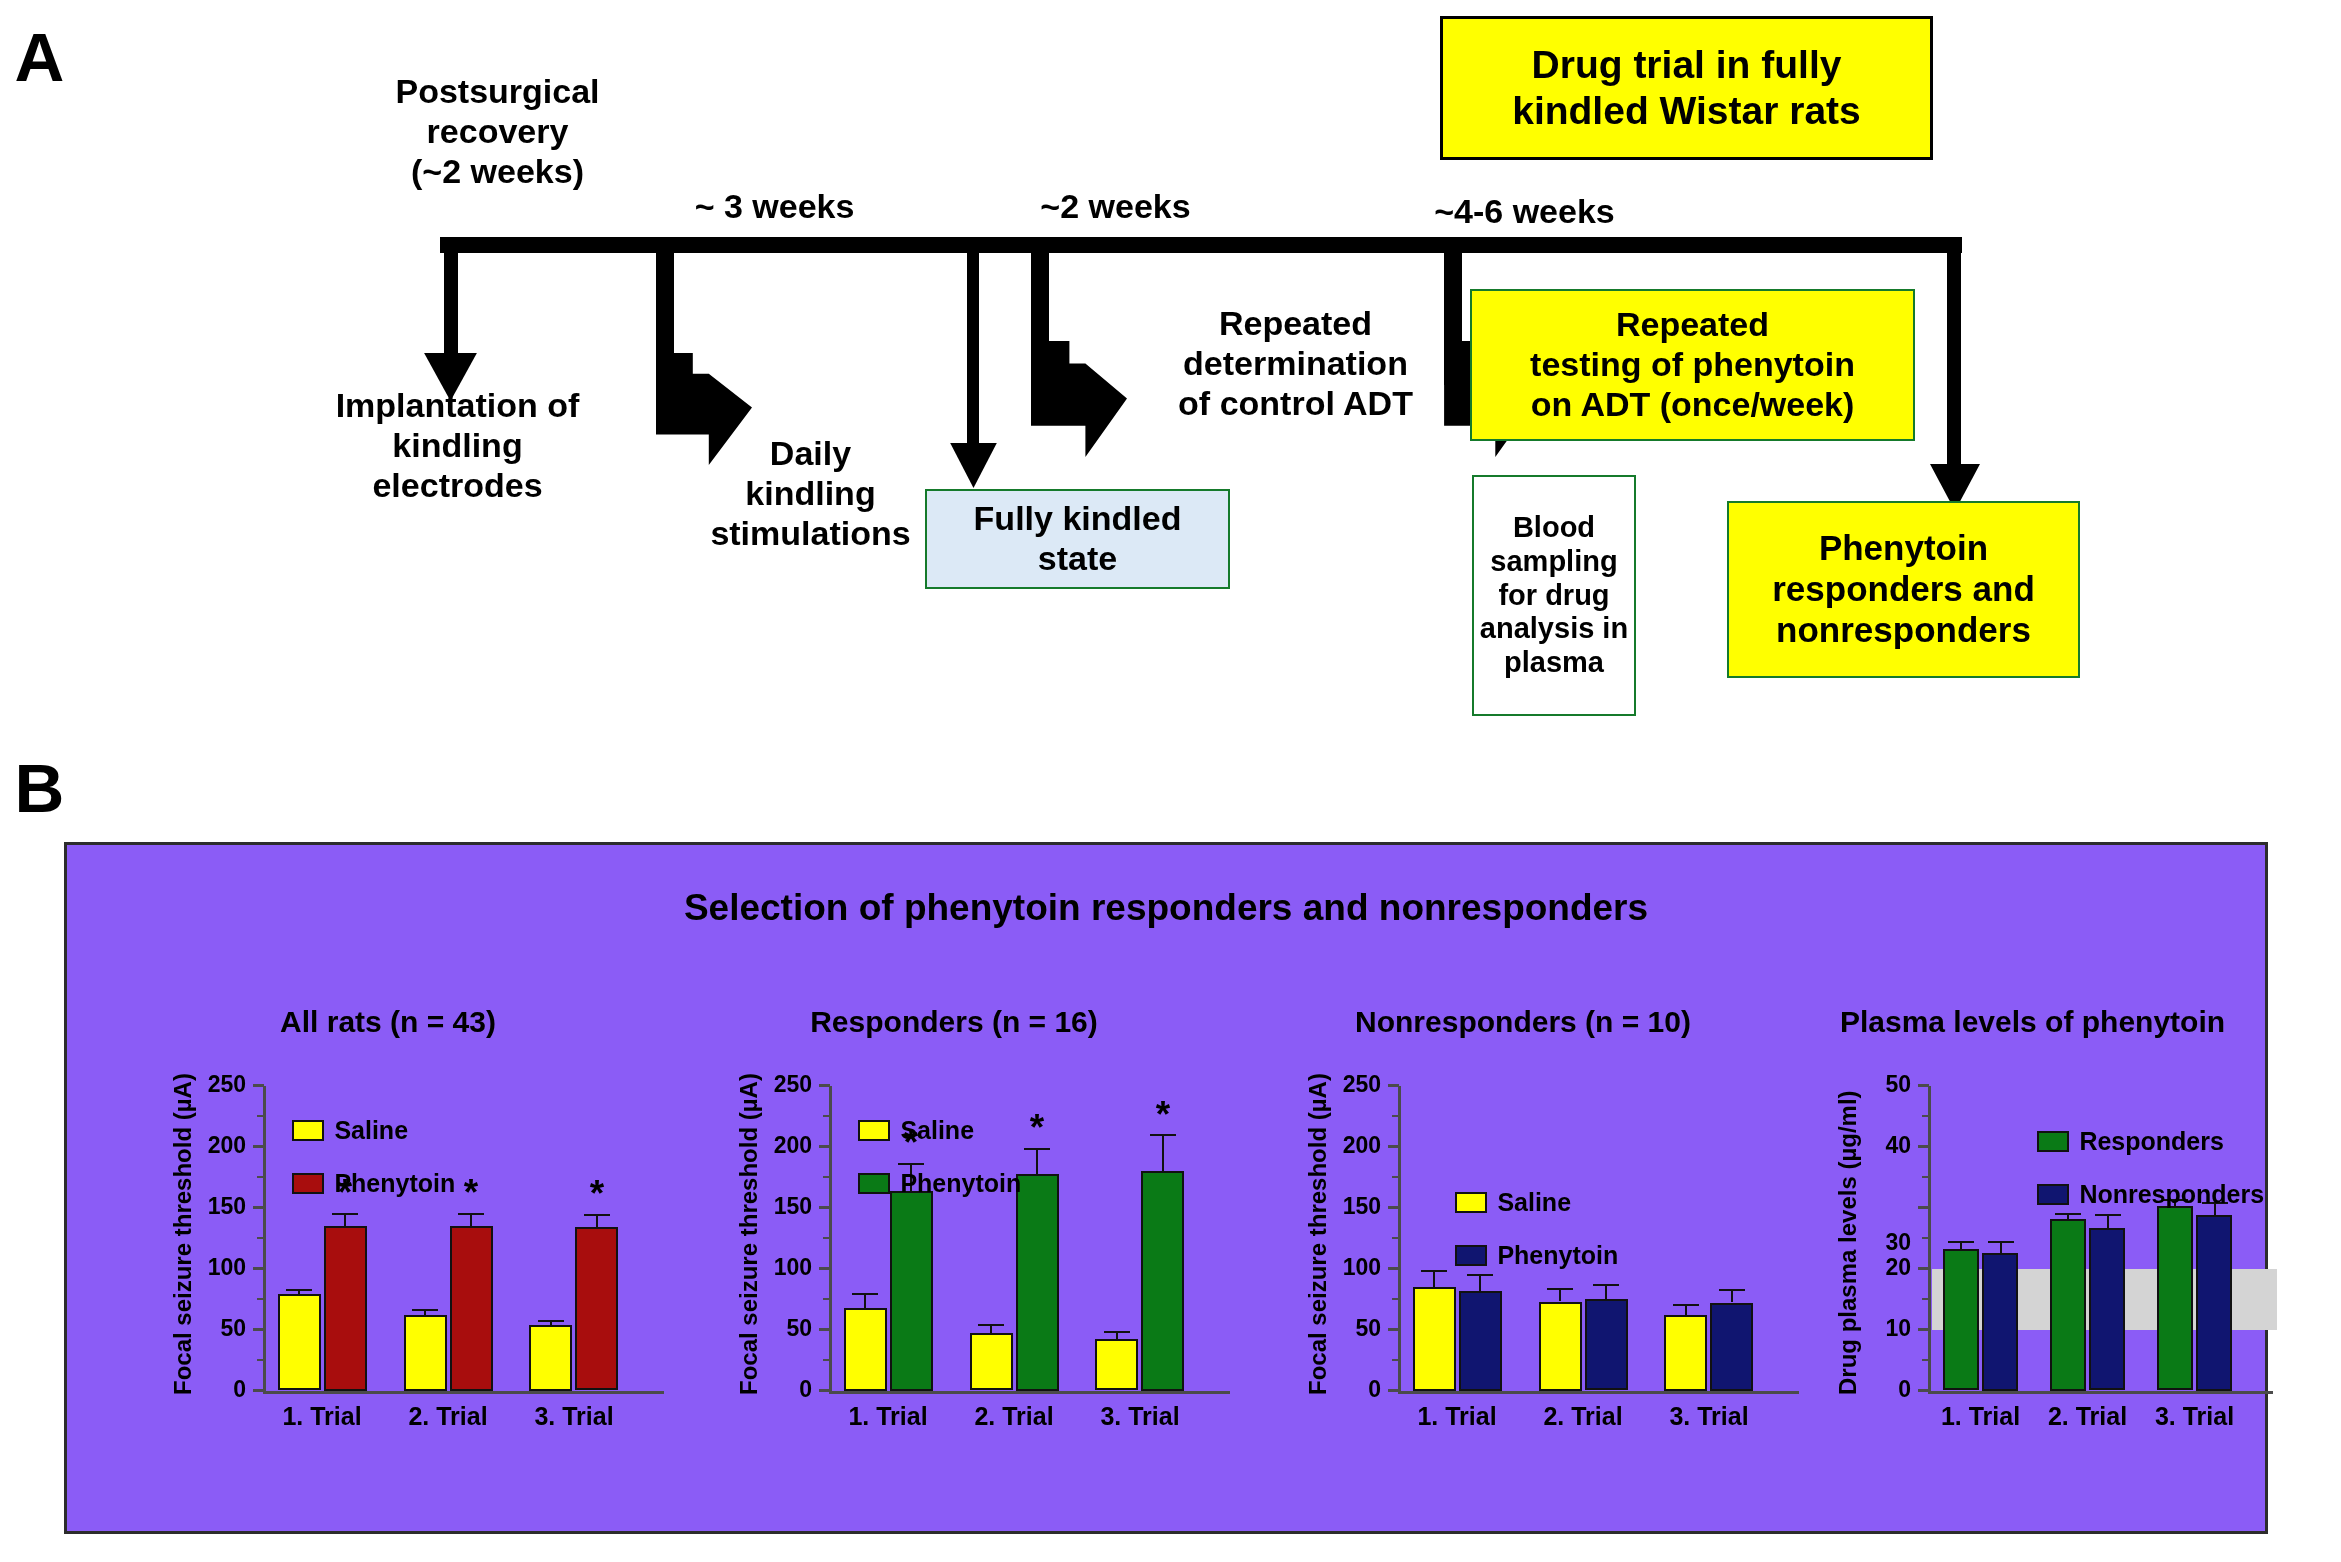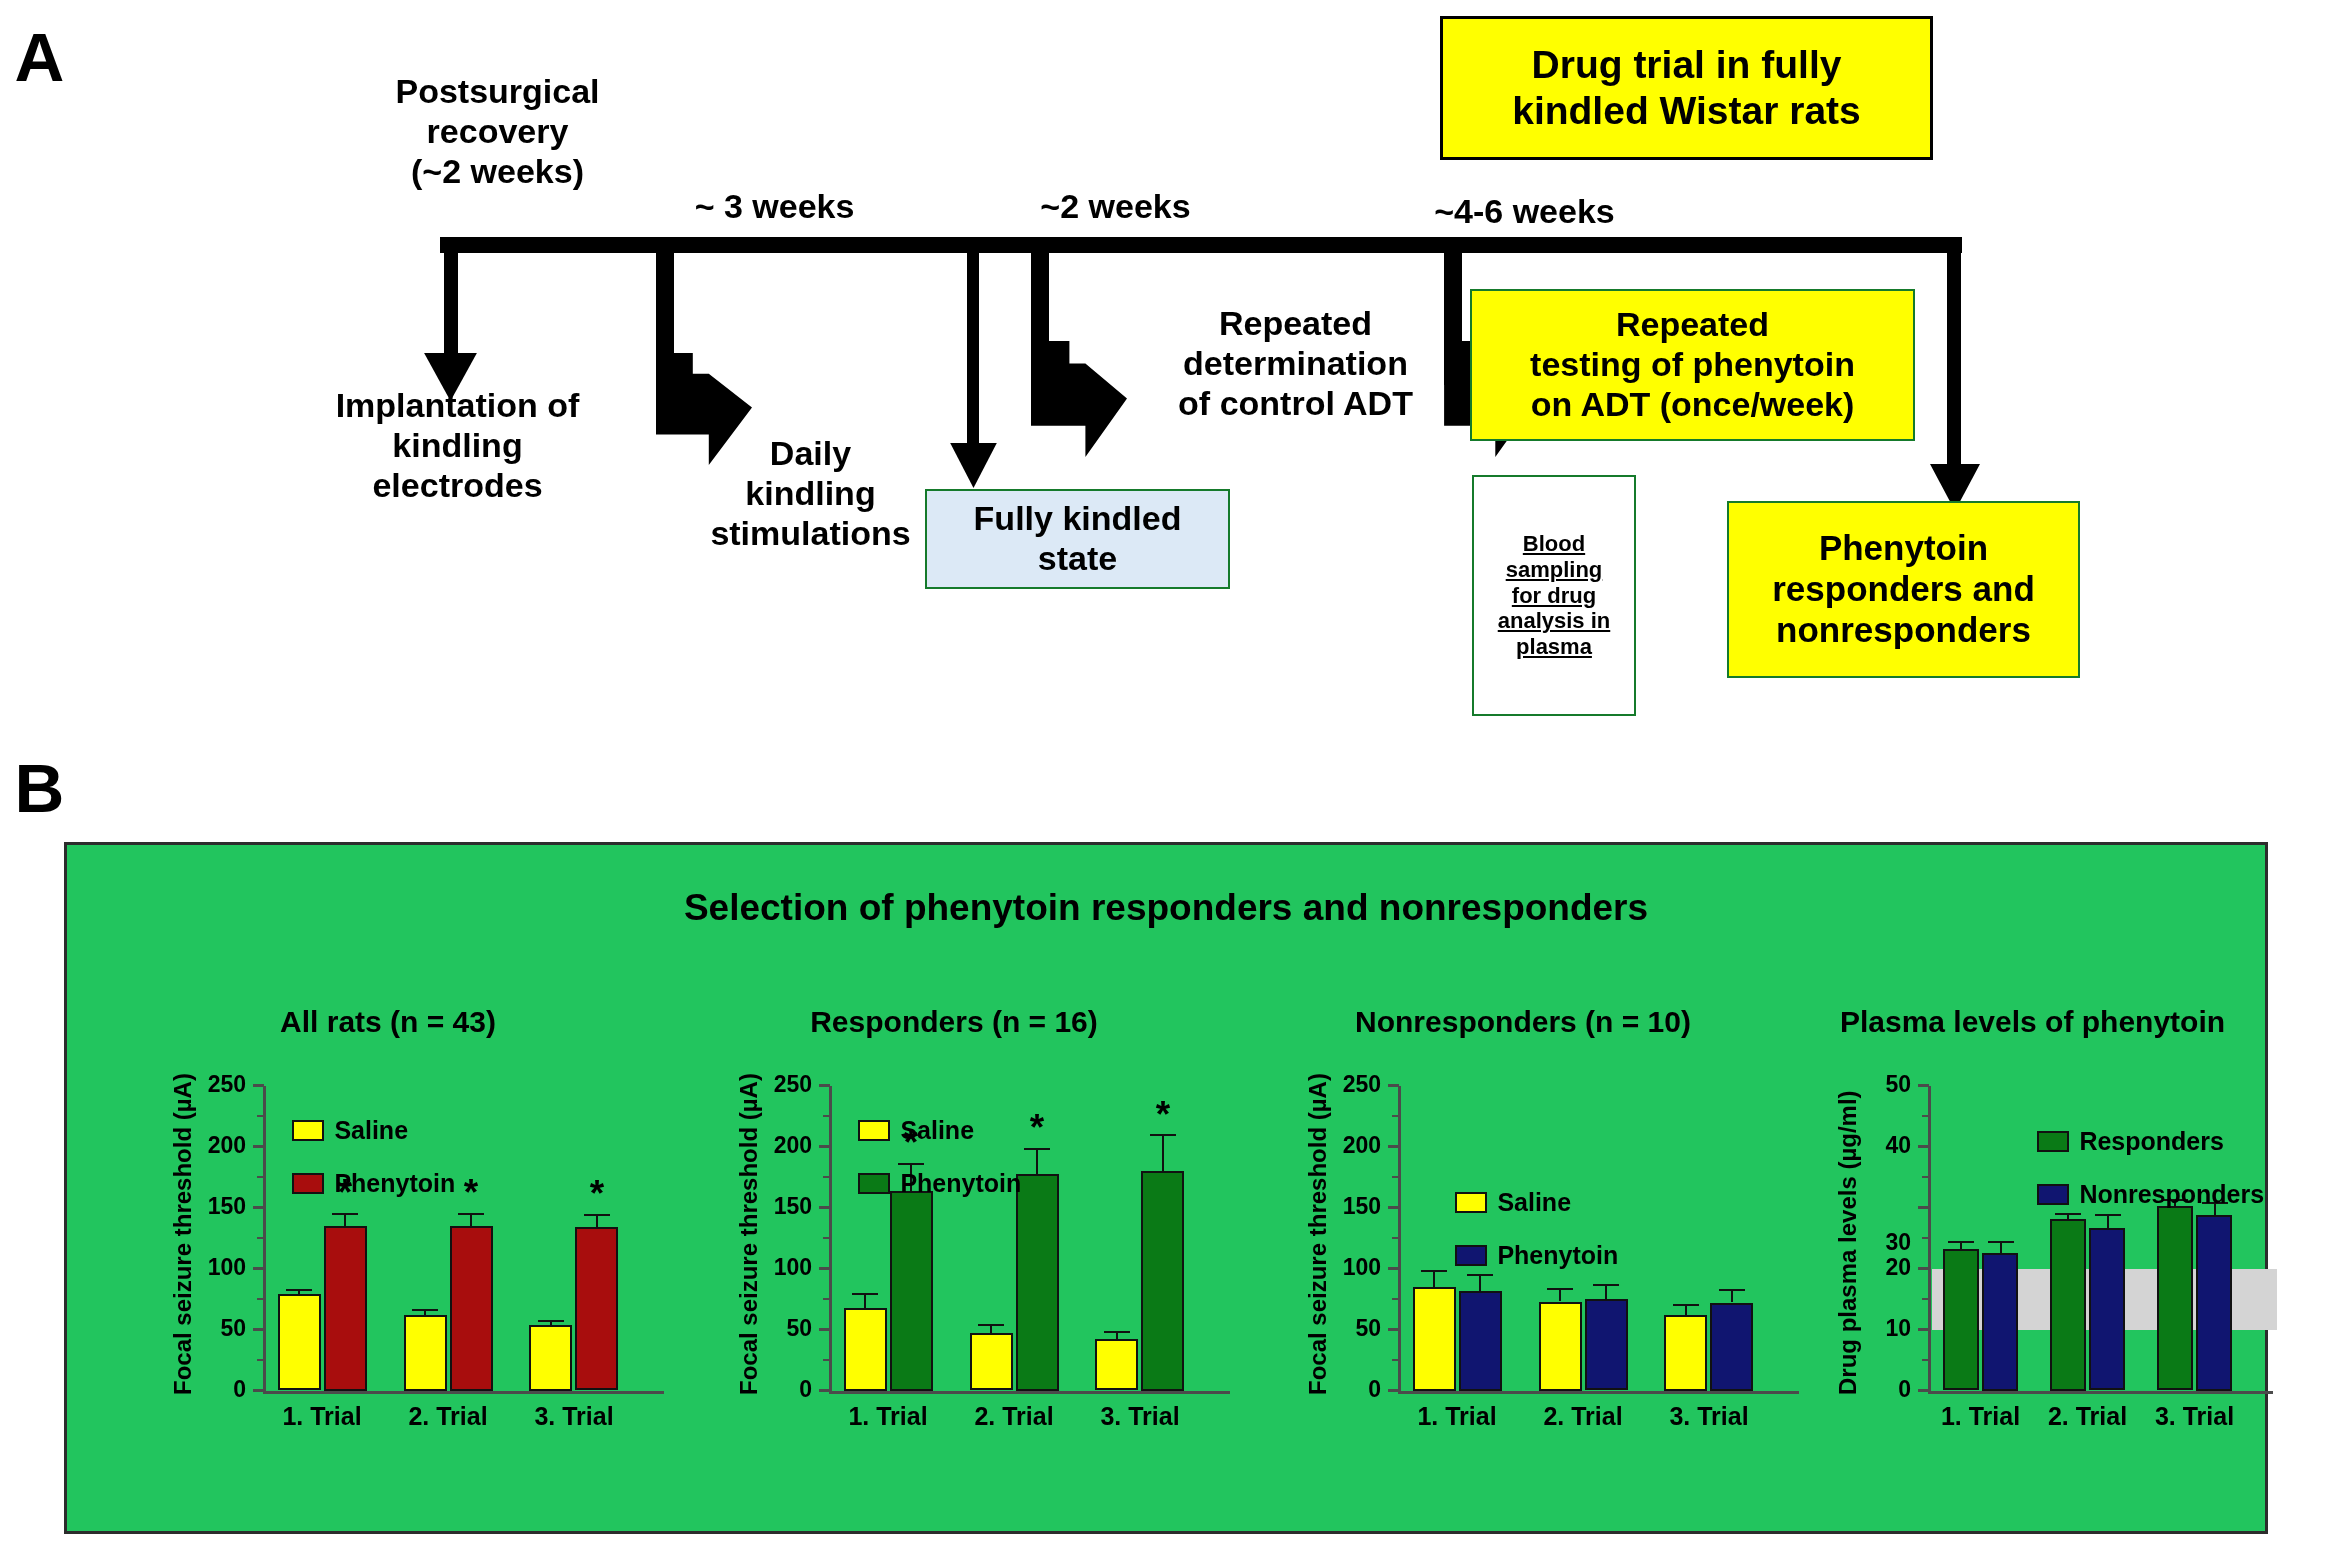--- a/index.html
+++ b/index.html
@@ -14,21 +14,21 @@
   .bar-h{position:absolute;background:#000;}
   .bar-v{position:absolute;background:#000;}
   .box{position:absolute;box-sizing:border-box;display:flex;align-items:center;justify-content:center;text-align:center;font-weight:bold;line-height:1.17;white-space:pre-line;}
   .box-yellow{background:#ffff00;border:3.2px solid #000;}
   .box-yellow-green{background:#ffff00;border:2.4px solid #157a2b;}
   .box-blue{background:#dce9f6;border:2.4px solid #157a2b;}
   .box-white-green{background:#ffffff;border:2.4px solid #157a2b;}
 
   
   #panelB{position:absolute;left:0;top:754px;width:2342px;height:809px;}
-  #bFrame{position:absolute;left:64px;top:88px;width:2204px;height:692px;border:3.2px solid #2c2c2c;background:#22c55e;box-sizing:border-box;}
+  #bFrame{position:absolute;left:64px;top:88px;width:2204px;height:692px;border:3.2px solid #2c2c2c;background:#8b5cf6;box-sizing:border-box;}
   .b-title{position:absolute;left:0;right:0;text-align:center;font-weight:bold;}
   .chart{position:absolute;top:0;}
   .chart-title{position:absolute;top:0;left:0;width:100%;text-align:center;font-weight:bold;font-size:30px;}
   .axis-y{position:absolute;background:#4b4b4b;width:3.2px;}
   .axis-x{position:absolute;background:#4b4b4b;height:3.2px;}
   .tick{position:absolute;background:#4b4b4b;height:3.2px;width:11.2px;}
   .tick-sm{position:absolute;background:#4b4b4b;height:2.4px;width:7.2px;}
   .ylab-txt{position:absolute;font-weight:bold;font-size:23px;text-align:right;white-space:nowrap;}
   .ytitle{position:absolute;font-weight:bold;font-size:24px;white-space:nowrap;transform-origin:0 0;transform:rotate(-90deg);}
   .bar{position:absolute;border:2.4px solid #111;box-sizing:border-box;}
@@ -101,21 +101,21 @@
 determination
 of control ADT</div>
 
   <div class="box box-blue" style="left:925px;top:489px;width:305px;height:100px;font-size:34px;">Fully kindled
 state</div>
 
   <div class="box box-yellow-green" style="left:1470px;top:289px;width:445px;height:152px;font-size:34px;">Repeated
 testing of phenytoin
 on ADT (once/week)</div>
 
-  <div class="box box-white-green" style="left:1472px;top:475px;width:164px;height:241px;font-size:22px;text-decoration:underline;">Blood
+  <div class="box box-white-green" style="left:1472px;top:475px;width:164px;height:241px;font-size:29px;">Blood
 sampling
 for drug
 analysis in
 plasma</div>
 
   <div class="box box-yellow-green" style="left:1727px;top:501px;width:353px;height:177px;font-size:35px;">Phenytoin
 responders and
 nonresponders</div>
 </div>
 

